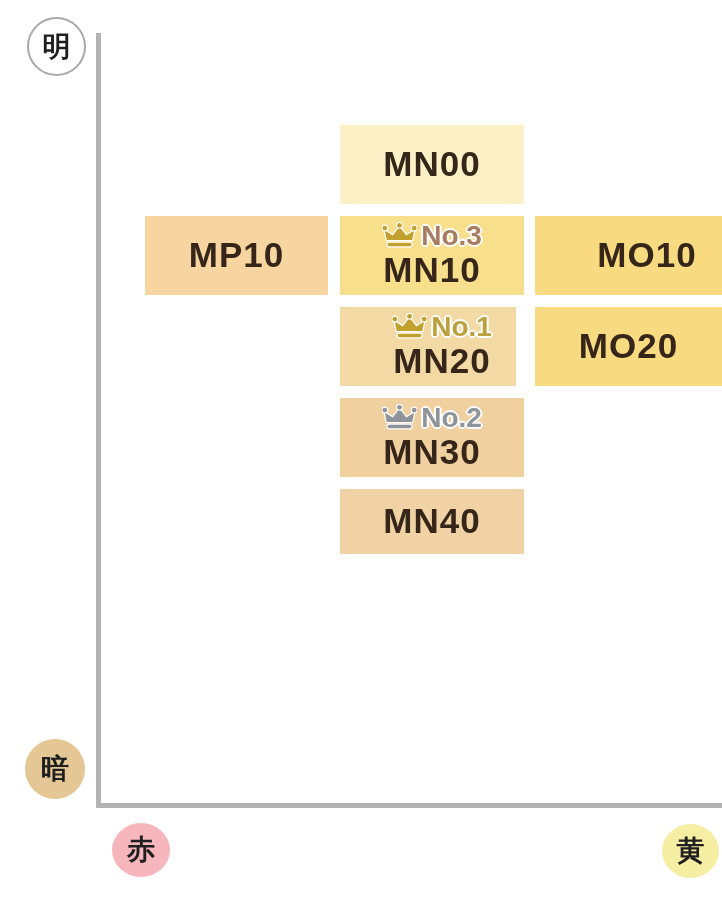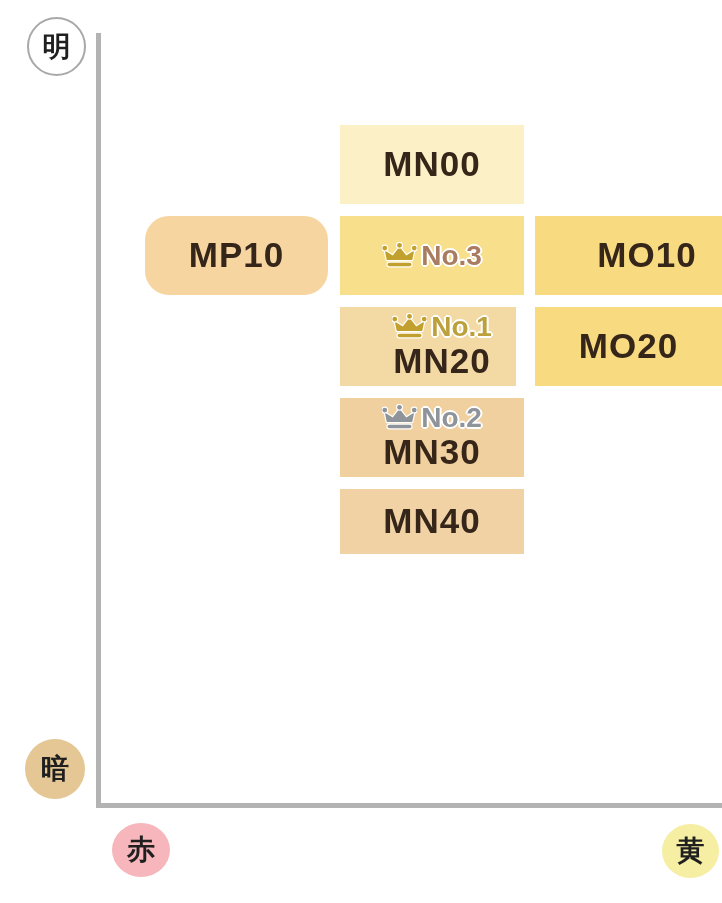--- a/index.html
+++ b/index.html
@@ -101,40 +101,41 @@
   <div class="circ circ-yellow">
     <span>黄</span>
   </div>
 
   <div id="shades">
     <div class="shade" style="left: 340px; top: 125px; width: 184px; height: 79px; background: rgb(252, 241, 198);">
 
       <div class="shade-label" style="color: rgb(54, 38, 26);">MN00</div>
     </div>
 
-    <div class="shade" style="left: 145px; top: 216px; width: 183px; height: 79px; background: rgb(246, 213, 161); border-radius: 24px;">
+    <div class="shade" style="left: 145px; top: 216px; width: 183px; height: 79px; background: rgb(246, 213, 161);">
 
       <div class="shade-label" style="color: rgb(54, 38, 26);">MP10</div>
     </div>
 
     <div class="shade" style="left: 340px; top: 216px; width: 184px; height: 79px; background: rgb(248, 223, 140);">
       <div class="badge">
         <span class="crown">
           <svg width="35" height="28" viewBox="0 0 44 34">
             <g class="crown-paint" fill="#c2a02e">
               <path d="M6 22 L3.5 10 L13.5 16.5 L22 5.5 L30.5 16.5 L40.5 10 L38 22 Z"></path>
               <circle cx="3.5" cy="7" r="3"></circle>
               <circle cx="22" cy="3.5" r="3"></circle>
               <circle cx="40.5" cy="7" r="3"></circle>
               <rect x="7" y="25.5" width="30" height="4.5" rx="2.2"></rect>
             </g>
           </svg>
         </span>
         <span class="rank-text" style="color: rgb(169, 124, 98);">No.3</span>
       </div>
+      <div class="shade-label" style="color: rgb(54, 38, 26);">MN10</div>
     </div>
 
     <div class="shade" style="left: 535px; top: 216px; width: 224px; height: 79px; background: rgb(248, 219, 128);">
 
       <div class="shade-label" style="color: rgb(54, 38, 26);">MO10</div>
     </div>
 
     <div class="shade" style="left: 340px; top: 307px; width: 148px; height: 79px; background: rgb(243, 217, 164); padding-left: 28px;">
       <div class="badge">
         <span class="crown">

